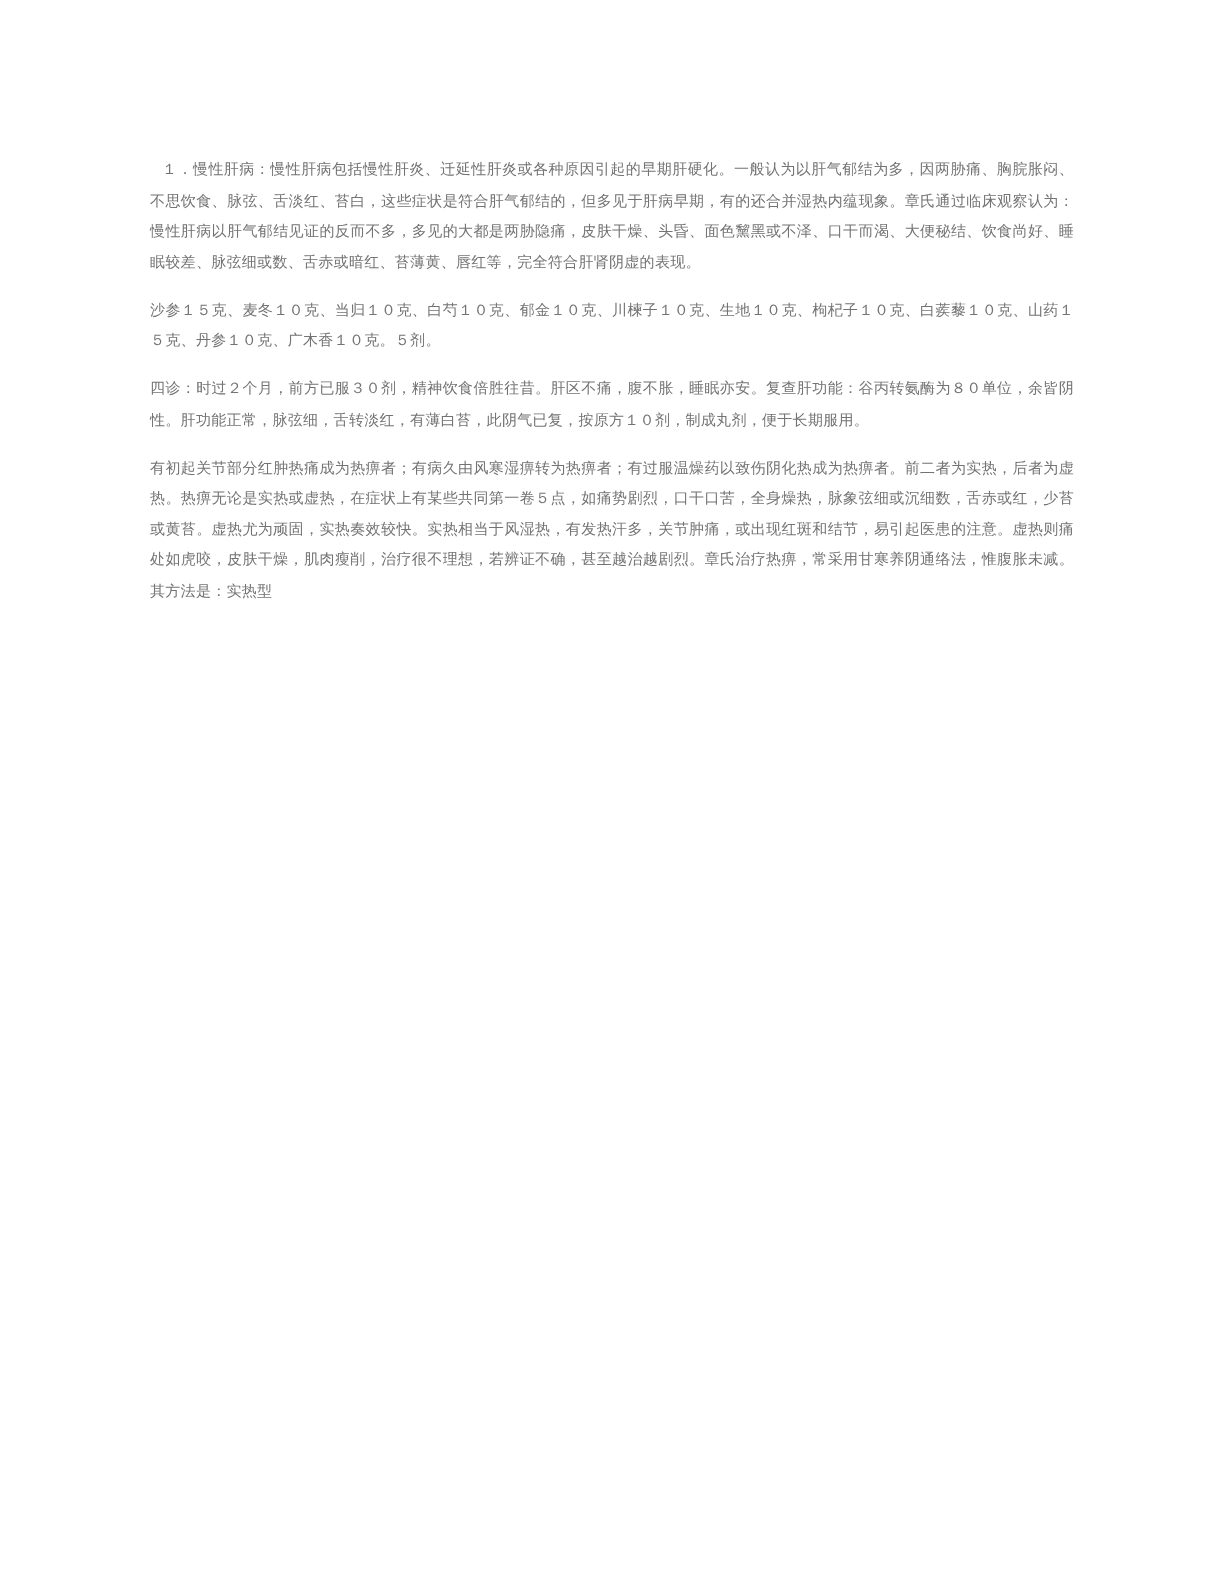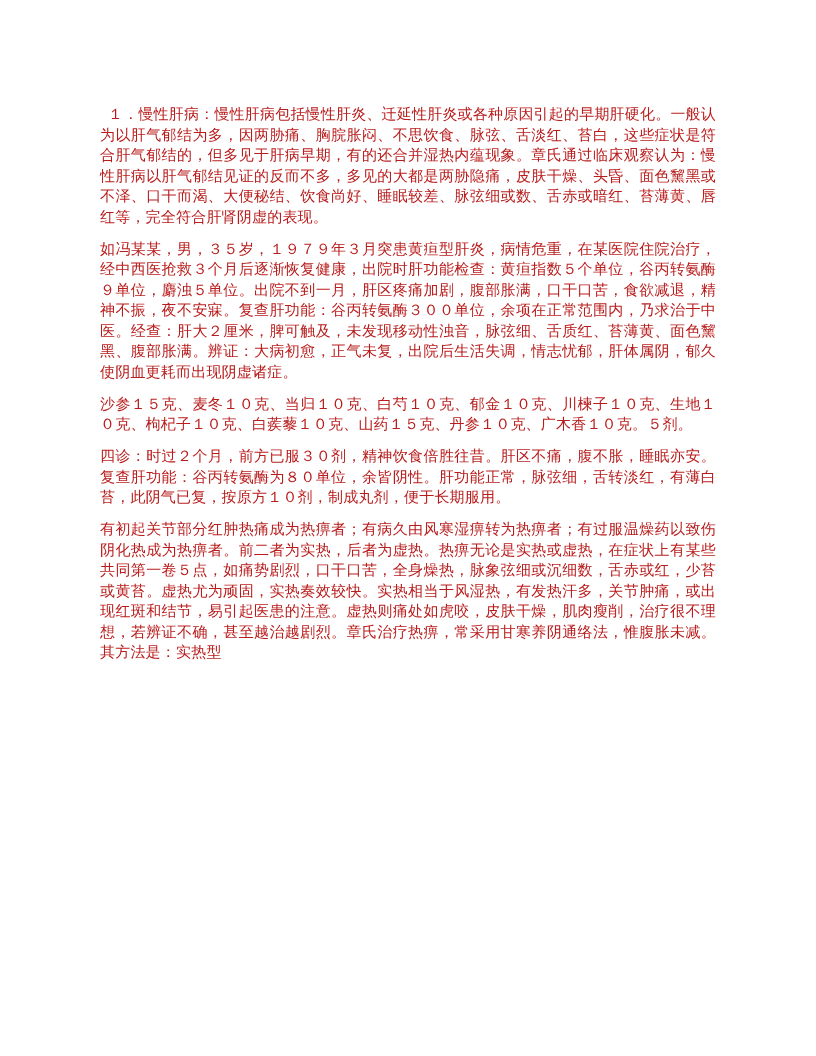--- a/index.html
+++ b/index.html
@@ -13,39 +13,38 @@
     width: 816px;
     height: 1056px;
     margin: 0 auto;
     background: #ffffff;
     padding: 104px 100px 0 100px;
     overflow: hidden;
   }
   .para {
     margin: 0 0 11.5px 0;
     font-family: "DejaVu Serif", "Liberation Serif", serif;
-    font-size: 15px;
+    font-size: 10px;
     line-height: 20.5px;
     letter-spacing: 0.2px;
-    color: #b91c1c;
+    color: #737373;
     text-align: justify;
     word-break: break-all;
   }
   .para.indented {
     text-indent: 8px;
   }
 </style>
 </head>
 <body>
 
 <div class="page">
   <p class="para indented">１．慢性肝病：慢性肝病包括慢性肝炎、迁延性肝炎或各种原因引起的早期肝硬化。一般认为以肝气郁结为多，因两胁痛、胸脘胀闷、不思饮食、脉弦、舌淡红、苔白，这些症状是符合肝气郁结的，但多见于肝病早期，有的还合并湿热内蕴现象。章氏通过临床观察认为：慢性肝病以肝气郁结见证的反而不多，多见的大都是两胁隐痛，皮肤干燥、头昏、面色黧黑或不泽、口干而渴、大便秘结、饮食尚好、睡眠较差、脉弦细或数、舌赤或暗红、苔薄黄、唇红等，完全符合肝肾阴虚的表现。</p>
 
 
-  <p class="para">如冯某某，男，３５岁，１９７９年３月突患黄疸型肝炎，病情危重，在某医院住院治疗，经中西医抢救３个月后逐渐恢复健康，出院时肝功能检查：黄疸指数５个单位，谷丙转氨酶９单位，麝浊５单位。出院不到一月，肝区疼痛加剧，腹部胀满，口干口苦，食欲减退，精神不振，夜不安寐。复查肝功能：谷丙转氨酶３００单位，余项在正常范围内，乃求治于中医。经查：肝大２厘米，脾可触及，未发现移动性浊音，脉弦细、舌质红、苔薄黄、面色黧黑、腹部胀满。辨证：大病初愈，正气未复，出院后生活失调，情志忧郁，肝体属阴，郁久使阴血更耗而出现阴虚诸症。</p>
 
 
   <p class="para">沙参１５克、麦冬１０克、当归１０克、白芍１０克、郁金１０克、川楝子１０克、生地１０克、枸杞子１０克、白蒺藜１０克、山药１５克、丹参１０克、广木香１０克。５剂。</p>
 
 
 
   <p class="para">四诊：时过２个月，前方已服３０剂，精神饮食倍胜往昔。肝区不痛，腹不胀，睡眠亦安。复查肝功能：谷丙转氨酶为８０单位，余皆阴性。肝功能正常，脉弦细，舌转淡红，有薄白苔，此阴气已复，按原方１０剂，制成丸剂，便于长期服用。</p>
 
 
   <p class="para">有初起关节部分红肿热痛成为热痹者；有病久由风寒湿痹转为热痹者；有过服温燥药以致伤阴化热成为热痹者。前二者为实热，后者为虚热。热痹无论是实热或虚热，在症状上有某些共同第一卷５点，如痛势剧烈，口干口苦，全身燥热，脉象弦细或沉细数，舌赤或红，少苔或黄苔。虚热尤为顽固，实热奏效较快。实热相当于风湿热，有发热汗多，关节肿痛，或出现红斑和结节，易引起医患的注意。虚热则痛处如虎咬，皮肤干燥，肌肉瘦削，治疗很不理想，若辨证不确，甚至越治越剧烈。章氏治疗热痹，常采用甘寒养阴通络法，惟腹胀未减。其方法是：实热型</p>

